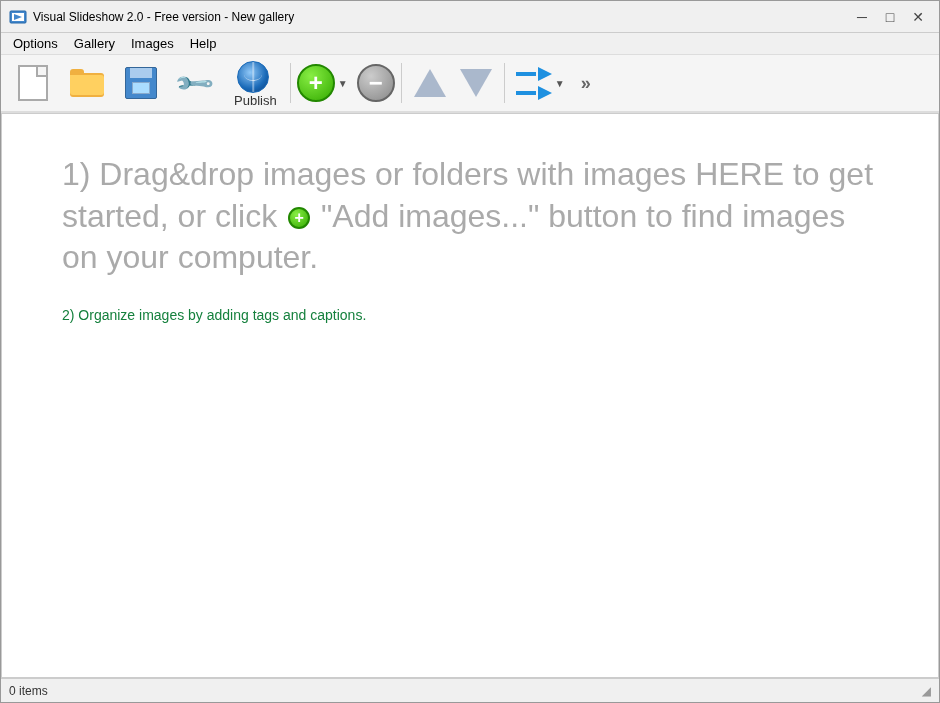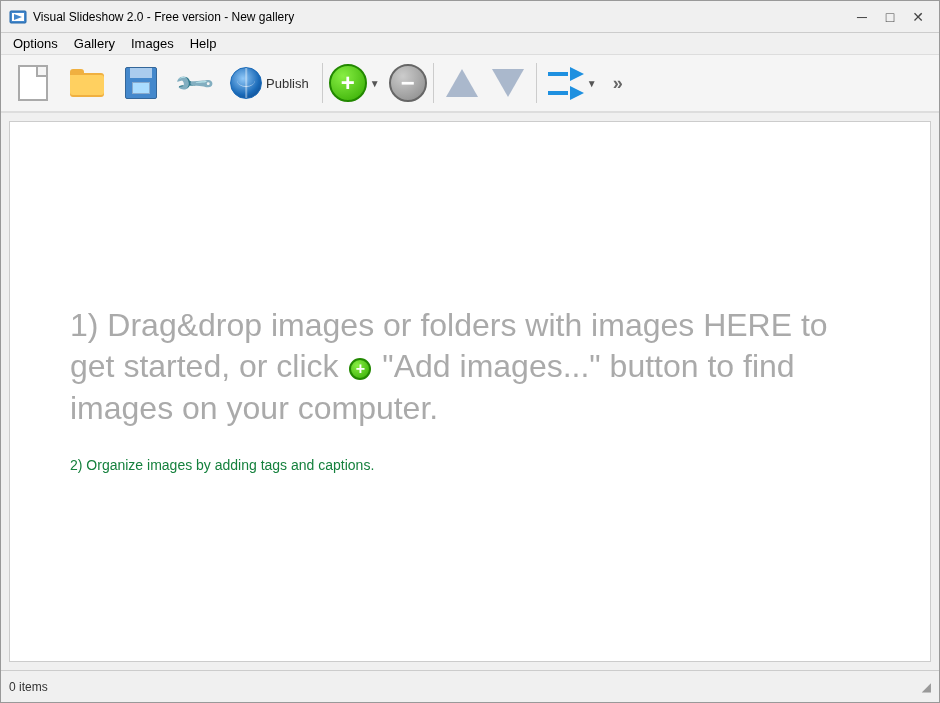--- a/index.html
+++ b/index.html
@@ -202,21 +202,21 @@
       position: absolute;
       top: 0; left: 50%;
       transform: translateX(-50%);
       width: 1.5px; height: 100%;
       background: rgba(255,255,255,0.4);
     }
 
     
     .publish-group {
       display: flex;
-      flex-direction: row;
+      flex-direction: column;
       align-items: center;
       height: 50px;
       cursor: pointer;
       border: 1px solid transparent;
       border-radius: 3px;
       padding: 2px 6px;
     }
     .publish-label {
       font-size: 13px;
       color: #333;
@@ -345,25 +345,25 @@
       cursor: pointer;
       font-size: 18px;
       color: #666;
       font-weight: bold;
     }
 
     
     #main {
       flex: 1;
       background: white;
-      margin: 8px;
+      margin: 0;
       border: 1px solid #ccc;
       display: flex;
-      align-items: center;
-      padding: 50px 60px;
+      align-items: flex-start;
+      padding: 40px 60px;
       overflow: hidden;
     }
 
     #instructions {
       max-width: 820px;
     }
 
     .instruction-main {
       font-size: 32px;
       color: #aaa;
@@ -400,21 +400,21 @@
       border-radius: 50%;
       background: radial-gradient(circle at 40% 35%, #90c8f8, #1a6ab8 60%, #0a3a78);
       vertical-align: middle;
       margin: 0 2px;
       position: relative;
       border: 1px solid #1a6ab8;
     }
 
     
     #statusbar {
-      height: 32px;
+      height: 24px;
       background: #f0f0f0;
       border-top: 1px solid #ccc;
       display: flex;
       align-items: center;
       padding: 0 8px;
       justify-content: space-between;
     }
     #status-text {
       font-size: 12px;
       color: #333;

